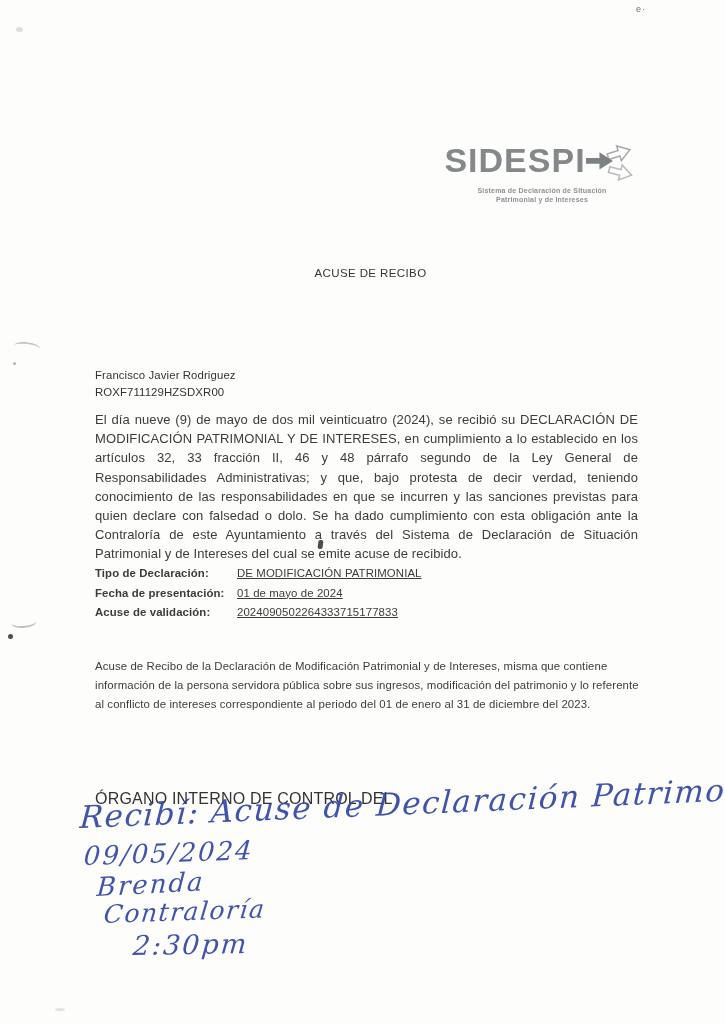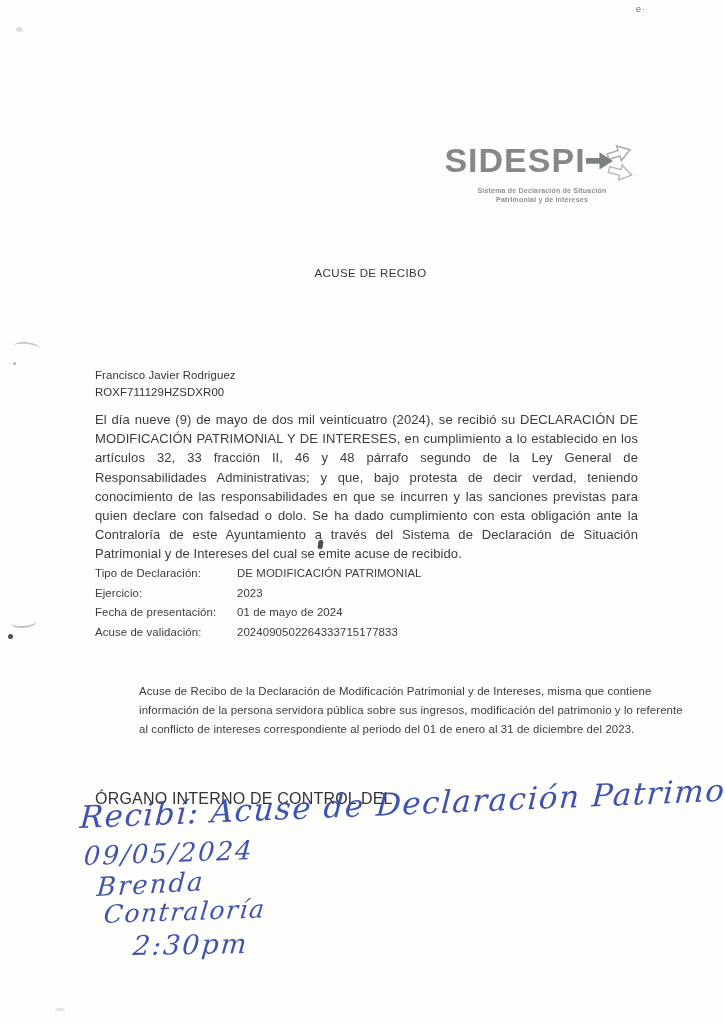--- a/index.html
+++ b/index.html
@@ -35,27 +35,27 @@
   .logo-tagline { font-size:7px; color:#8e9194; font-weight:bold; line-height:9px; margin-top:2px; letter-spacing:.2px; }
 
   
   .title { left:0; top:265px; width:100%; text-align:center; font-size:11.5px; line-height:16px; letter-spacing:.4px; color:#353535;margin-left:8px; }
 
   
   .recipient { left:95px; top:367px; font-size:11.4px; font-weight:normal; line-height:16.5px; color:#333; letter-spacing:.1px; }
 
   
   .para1 { left:95px; top:410px; width:543px; font-size:13px; line-height:19.2px; text-align:justify; color:#3c3c3c; letter-spacing:.1px; }
-  .para2 { left:95px; top:682px; width:546px; font-size:11.4px; line-height:19px; text-align:left; color:#3c3c3c; letter-spacing:.1px;margin-left:44px; }
+  .para2 { left:95px; top:657px; width:546px; font-size:11.4px; line-height:19px; text-align:left; color:#3c3c3c; letter-spacing:.1px; }
 
   
   .details { left:95px; top:567px; font-size:11.4px; color:#3c3c3c; }
   .drow { display:flex; height:19.7px; align-items:flex-start; }
-  .dlabel { width:142px; font-weight:normal; letter-spacing:.1px; }
-  .dval { letter-spacing:.1px; }
+  .dlabel { width:142px; font-weight:bold; letter-spacing:.1px; }
+  .dval { letter-spacing:.1px;text-decoration:underline; }
 
   
   .organo { left:95px; top:790px; font-size:16px; font-weight:normal; letter-spacing:.2px; color:#333; }
 
   
   .hand {
     position:absolute;
     font-family:"DejaVu Serif", serif;
     font-style:italic;
     color:#3246a5;
@@ -115,24 +115,20 @@
   </div>
 
   <div class="abs para1">El día nueve (9) de mayo de dos mil veinticuatro (2024), se recibió su DECLARACIÓN DE MODIFICACIÓN PATRIMONIAL Y DE INTERESES, en cumplimiento a lo establecido en los artículos 32, 33 fracción II, 46 y 48 párrafo segundo de la Ley General de Responsabilidades Administrativas; y que, bajo protesta de decir verdad, teniendo conocimiento de las responsabilidades en que se incurren y las sanciones previstas para quien declare con falsedad o dolo. Se ha dado cumplimiento con esta obligación ante la Contraloría de este Ayuntamiento a través del Sistema de Declaración de Situación Patrimonial y de Intereses del cual se emite acuse de recibido.</div>
 
   <div class="abs details">
     <div class="drow">
       <span class="dlabel">Tipo de Declaración:</span>
       <span class="dval">DE MODIFICACIÓN PATRIMONIAL</span>
     </div>
     <div class="drow">
-      <span class="dlabel">Ejercicio:</span>
-      <span class="dval">2023</span>
-    </div>
-    <div class="drow">
       <span class="dlabel">Fecha de presentación:</span>
       <span class="dval">01 de mayo de 2024</span>
     </div>
     <div class="drow">
       <span class="dlabel">Acuse de validación:</span>
       <span class="dval">2024090502264333715177833</span>
     </div>
   </div>
 
   <div class="abs para2">Acuse de Recibo de la Declaración de Modificación Patrimonial y de Intereses, misma que contiene información de la persona servidora pública sobre sus ingresos, modificación del patrimonio y lo referente al conflicto de intereses correspondiente al periodo del 01 de enero al 31 de diciembre del 2023.</div>

